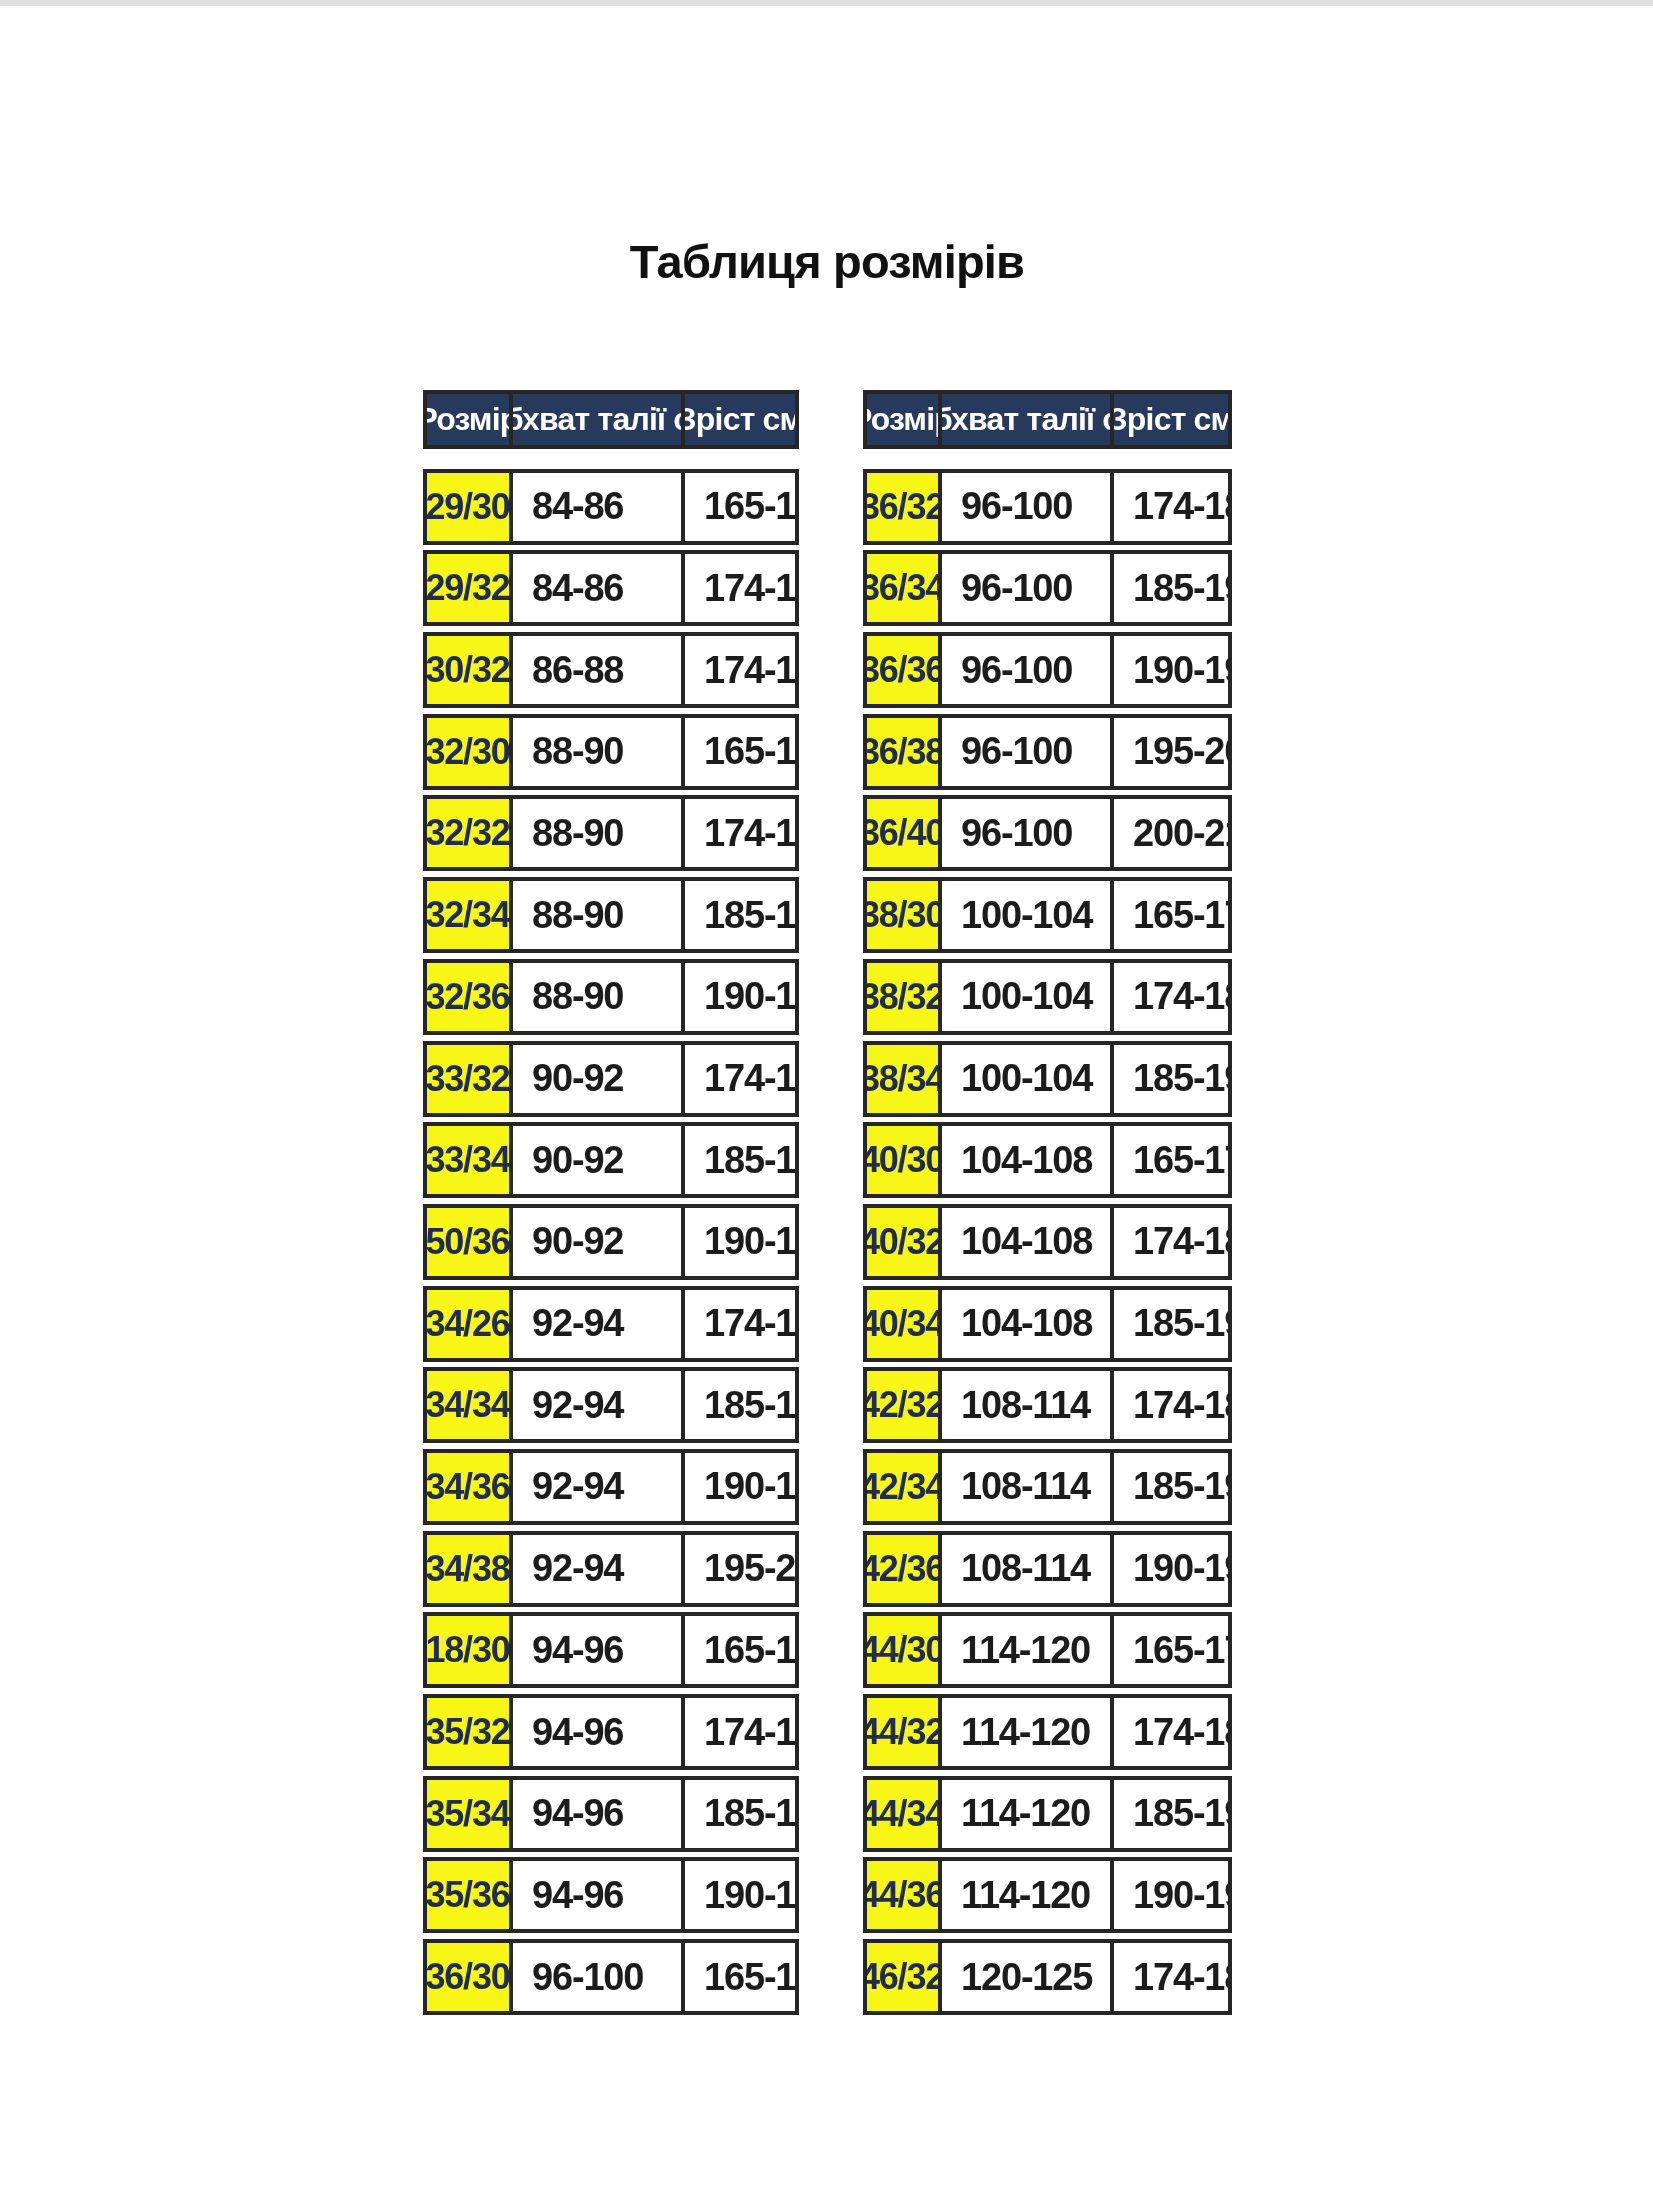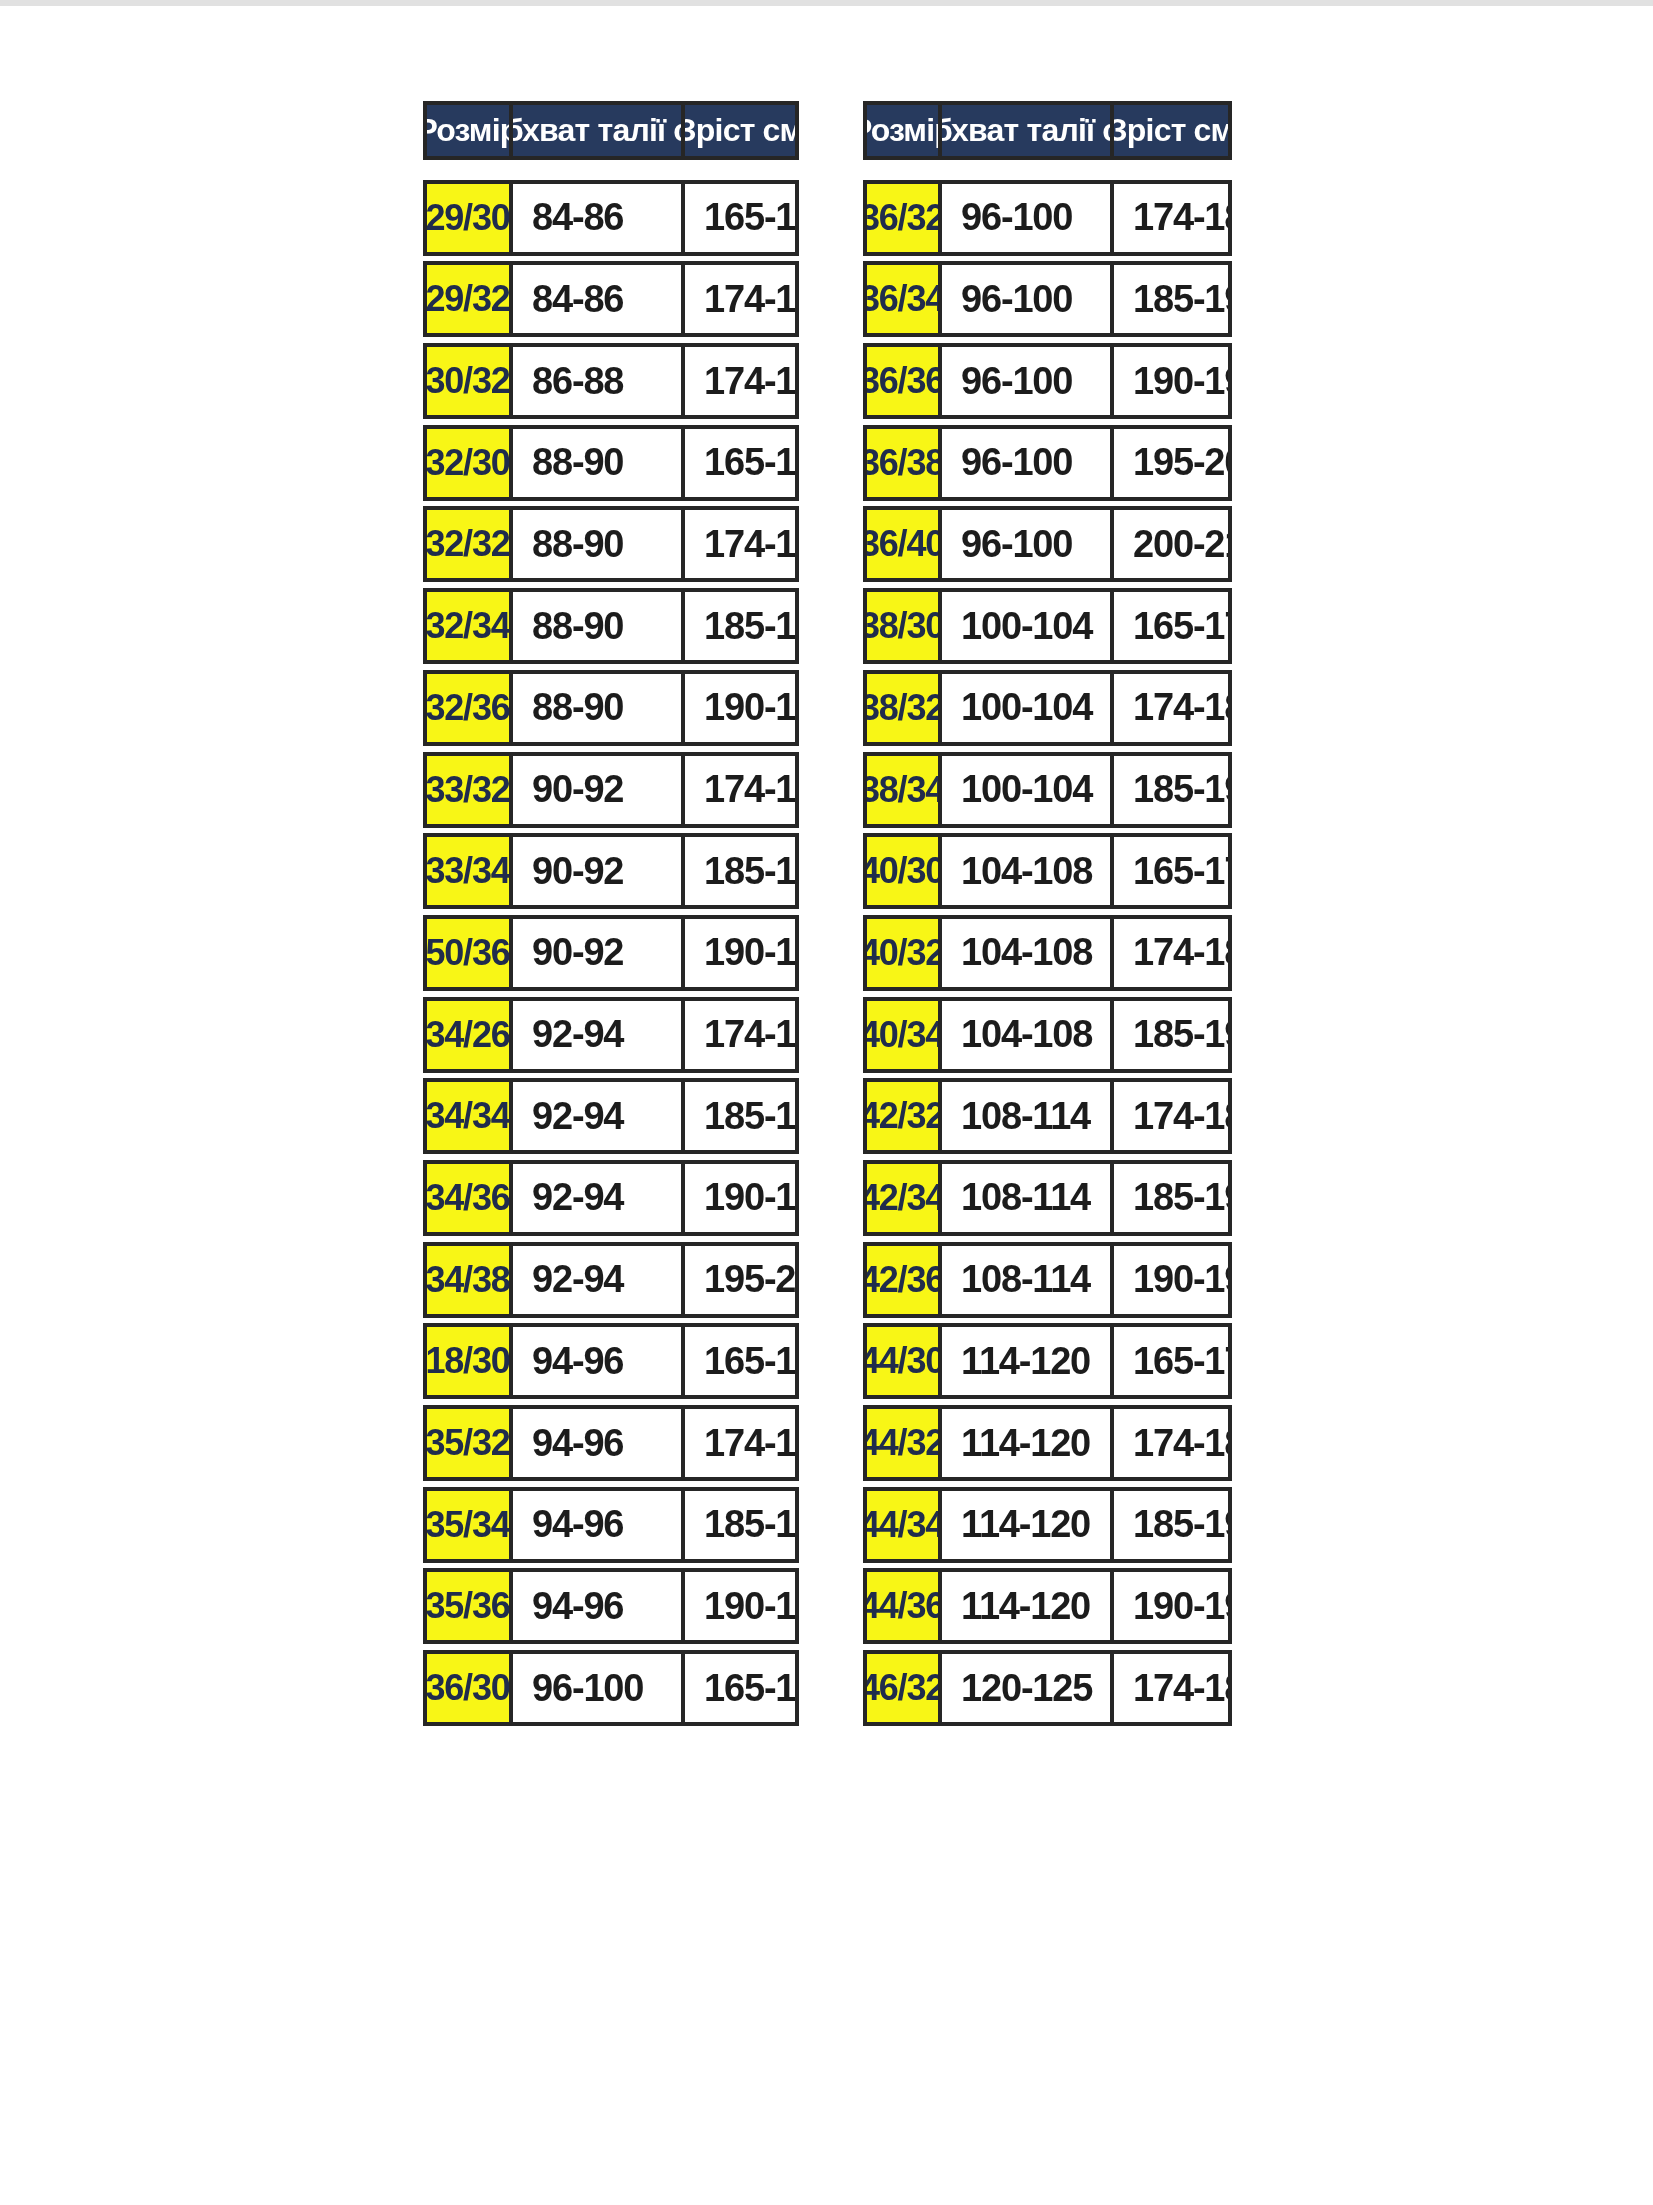--- a/index.html
+++ b/index.html
@@ -60,20 +60,21 @@
     background:var(--size-bg); color:var(--size-text);
     font-size:36px; justify-content:center; padding-left:0;
   }
 </style>
 </head>
 <body>
 
 <div class="page">
   <div class="top-strip"></div>
 
+  <h1 class="page-title">Таблиця розмірів</h1>
 
   <div class="tables-wrap">
 
     <div class="size-table table-left">
       <div class="t-header">
         <div class="cell c-size">Розмір</div>
         <div class="cell c-waist">Обхват талії см</div>
         <div class="cell c-height">Зріст см</div>
       </div>
       <div class="t-body" style="display: flex; flex-direction: column; gap: 5.7px;">

